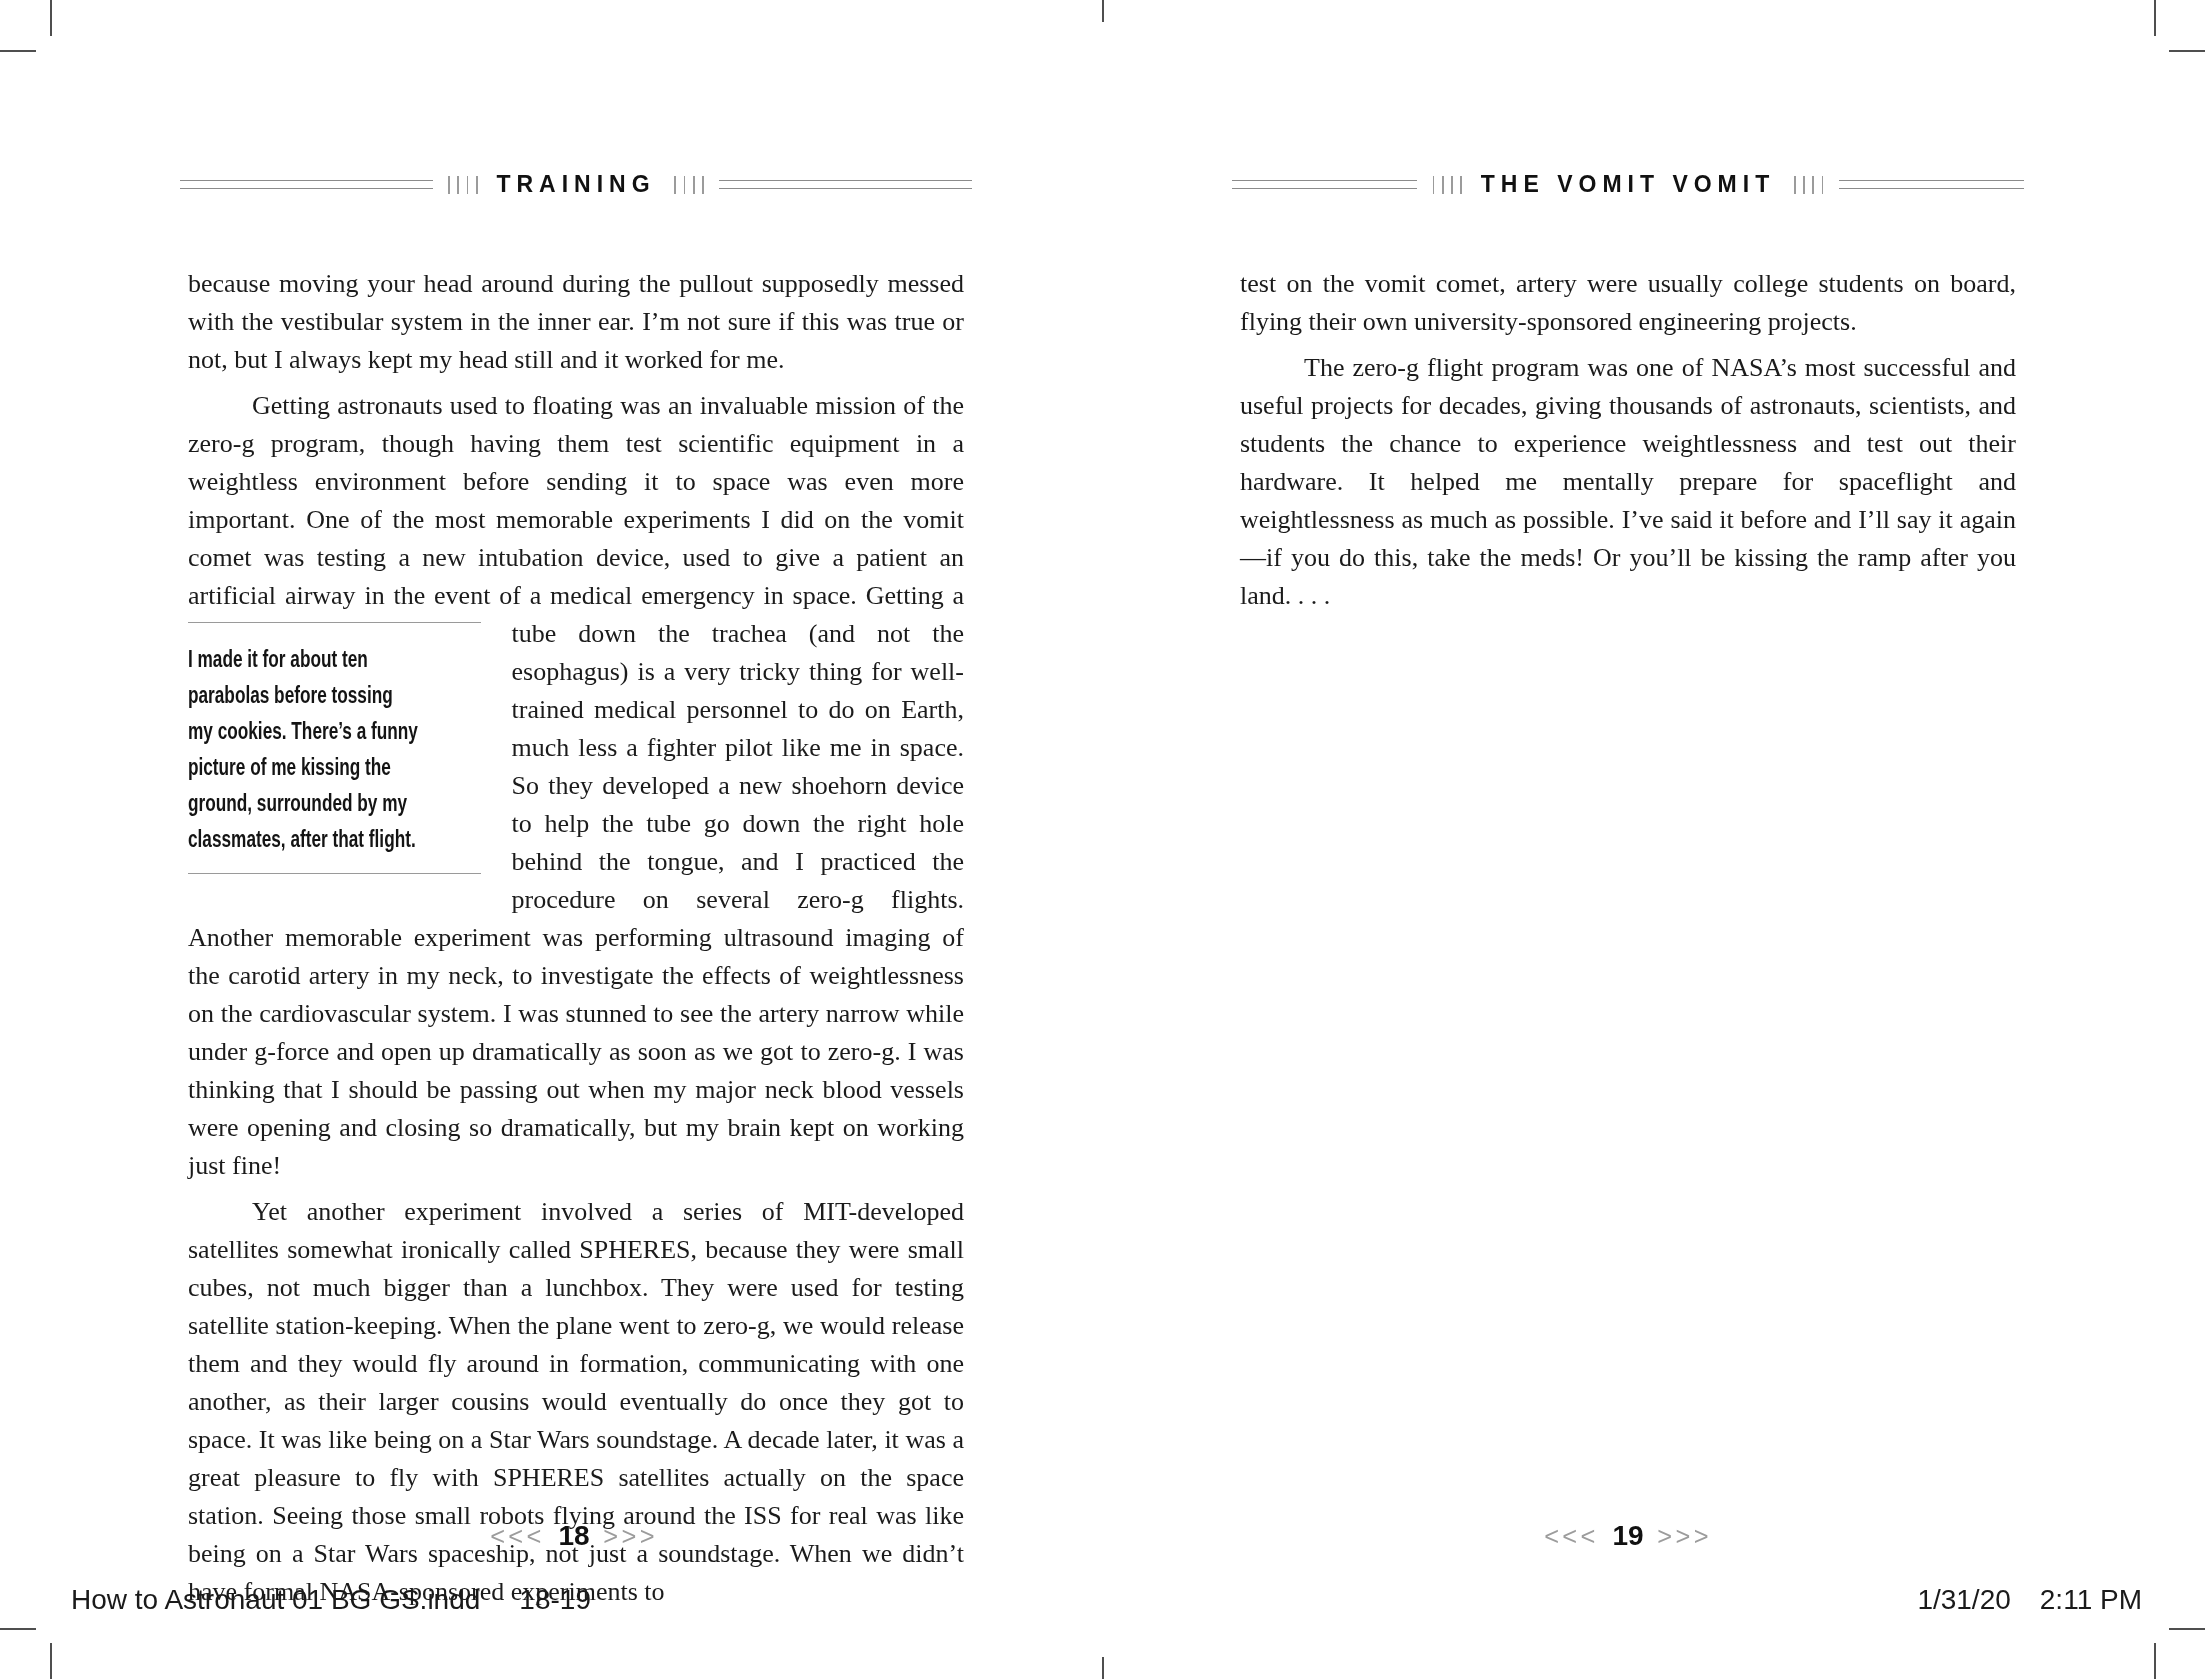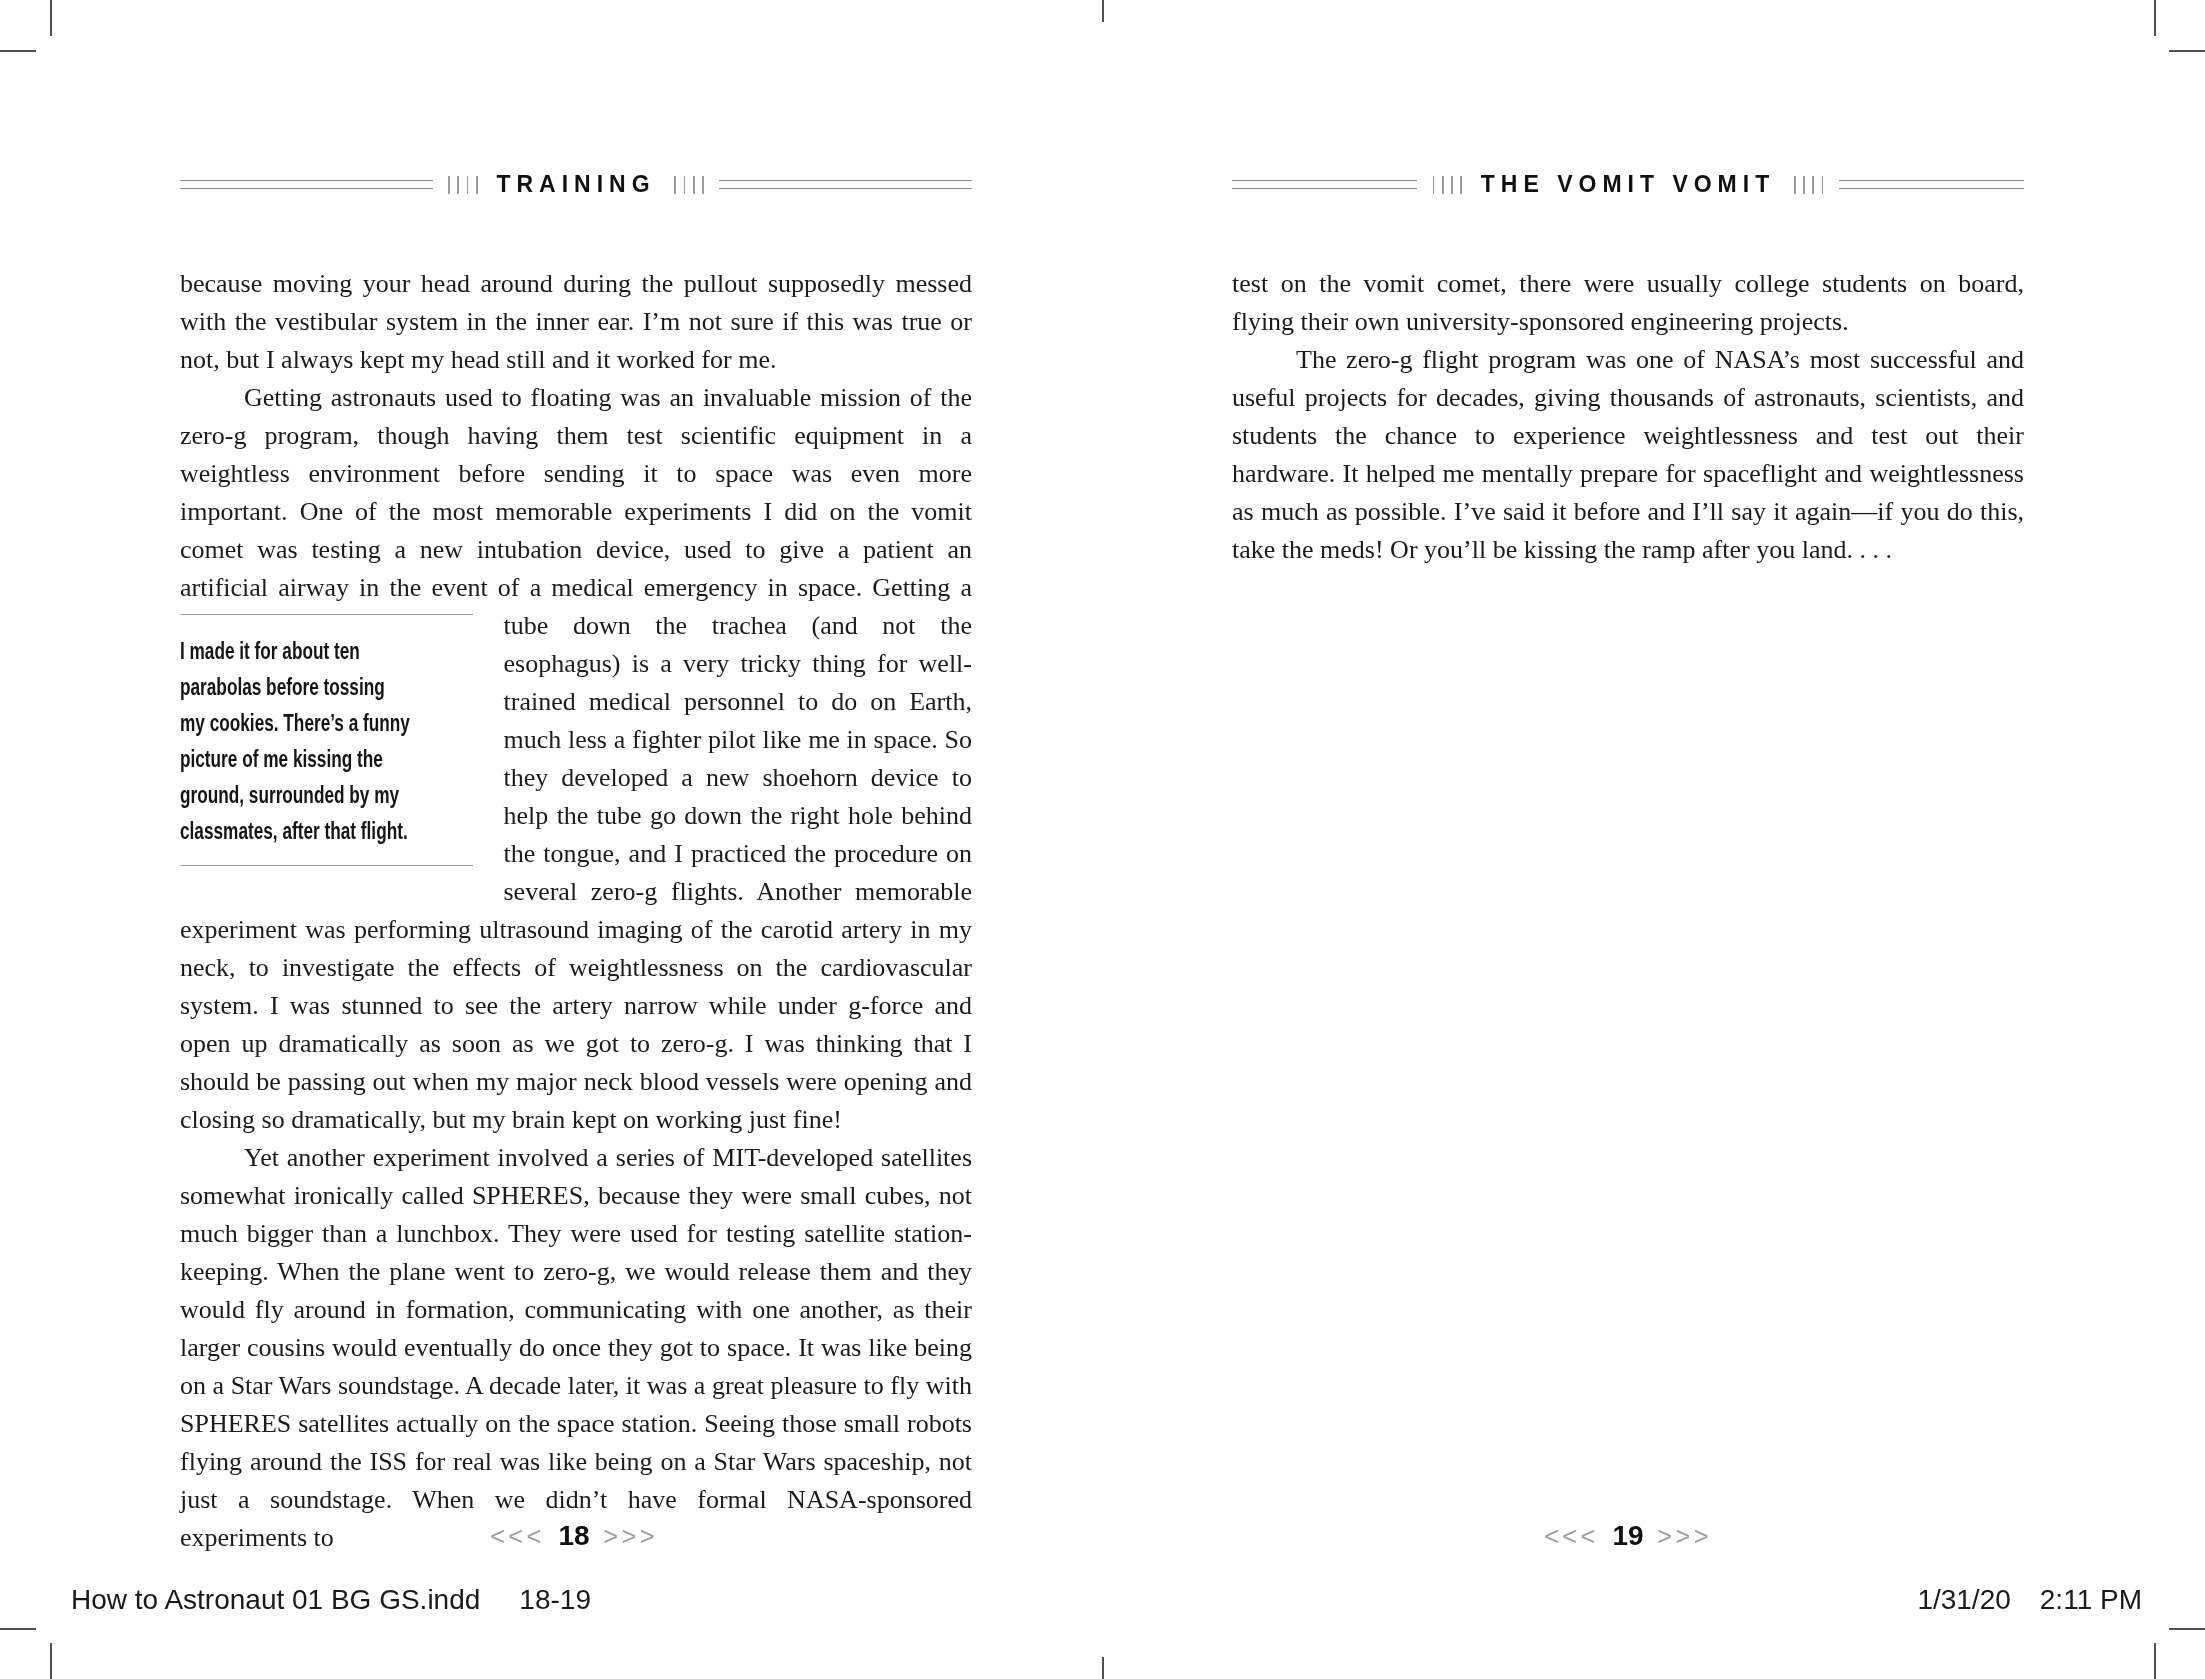--- a/index.html
+++ b/index.html
@@ -22,21 +22,21 @@
   .chapter-header { display:flex; align-items:center; height:37px; margin-bottom:62px; }
   .hrule { flex:1; height:9.3px; border-top:1.7px solid #8b8b8b; border-bottom:1.7px solid #8b8b8b; box-sizing:border-box; }
   .ticks { display:flex; gap:7.6px; margin:0 15.3px; }
   .tick  { width:1.7px; height:18px; background:#9b9b9b; }
   .chapter-title {
     margin:0; font-family:"Liberation Sans", sans-serif; font-weight:700;
     font-size:23px; letter-spacing:6px; color:#111; white-space:nowrap; padding:0 3.4px;
   }
 
   
-  .body-text p { margin:0; font-size:26px; line-height:38px; text-align:justify; }
+  .body-text p { margin:8px; font-size:26px; line-height:38px; text-align:justify; }
   .body-text p.indent { text-indent:64px; }
 
   
   .pull-quote {
     display:block; float:left; width:293px;
     margin:6.8px 30.5px 37px 0;
     border-top:1.7px solid #9a9a9a; border-bottom:1.7px solid #9a9a9a;
     padding:18.7px 0 15.3px;
   }
   .pq-inner {
@@ -125,21 +125,21 @@
       <div class="ticks">
         <i class="tick"></i>
           <i class="tick"></i>
           <i class="tick"></i>
           <i class="tick"></i>
       </div>
       <div class="hrule"></div>
     </header>
 
     <div class="body-text">
-      <p class="first">test on the vomit comet, there were usually college students on board, flying their own university-sponsored engineering projects.</p>
+      <p class="first">test on the vomit comet, artery were usually college students on board, flying their own university-sponsored engineering projects.</p>
       <p class="indent">The zero-g flight program was one of NASA’s most successful and useful projects for decades, giving thousands of astronauts, scientists, and students the chance to experience weightlessness and test out their hardware. It helped me mentally prepare for spaceflight and weightlessness as much as possible. I’ve said it before and I’ll say it again—if you do this, take the meds! Or you’ll be kissing the ramp after you land. . . .</p>
     </div>
   </section>
 
   <footer class="folio left-f">
     <span class="chev">&lt;&lt;&lt;</span><span class="num">18</span><span class="chev">&gt;&gt;&gt;</span>
   </footer>
   <footer class="folio right-f">
     <span class="chev">&lt;&lt;&lt;</span><span class="num">19</span><span class="chev">&gt;&gt;&gt;</span>
   </footer>

